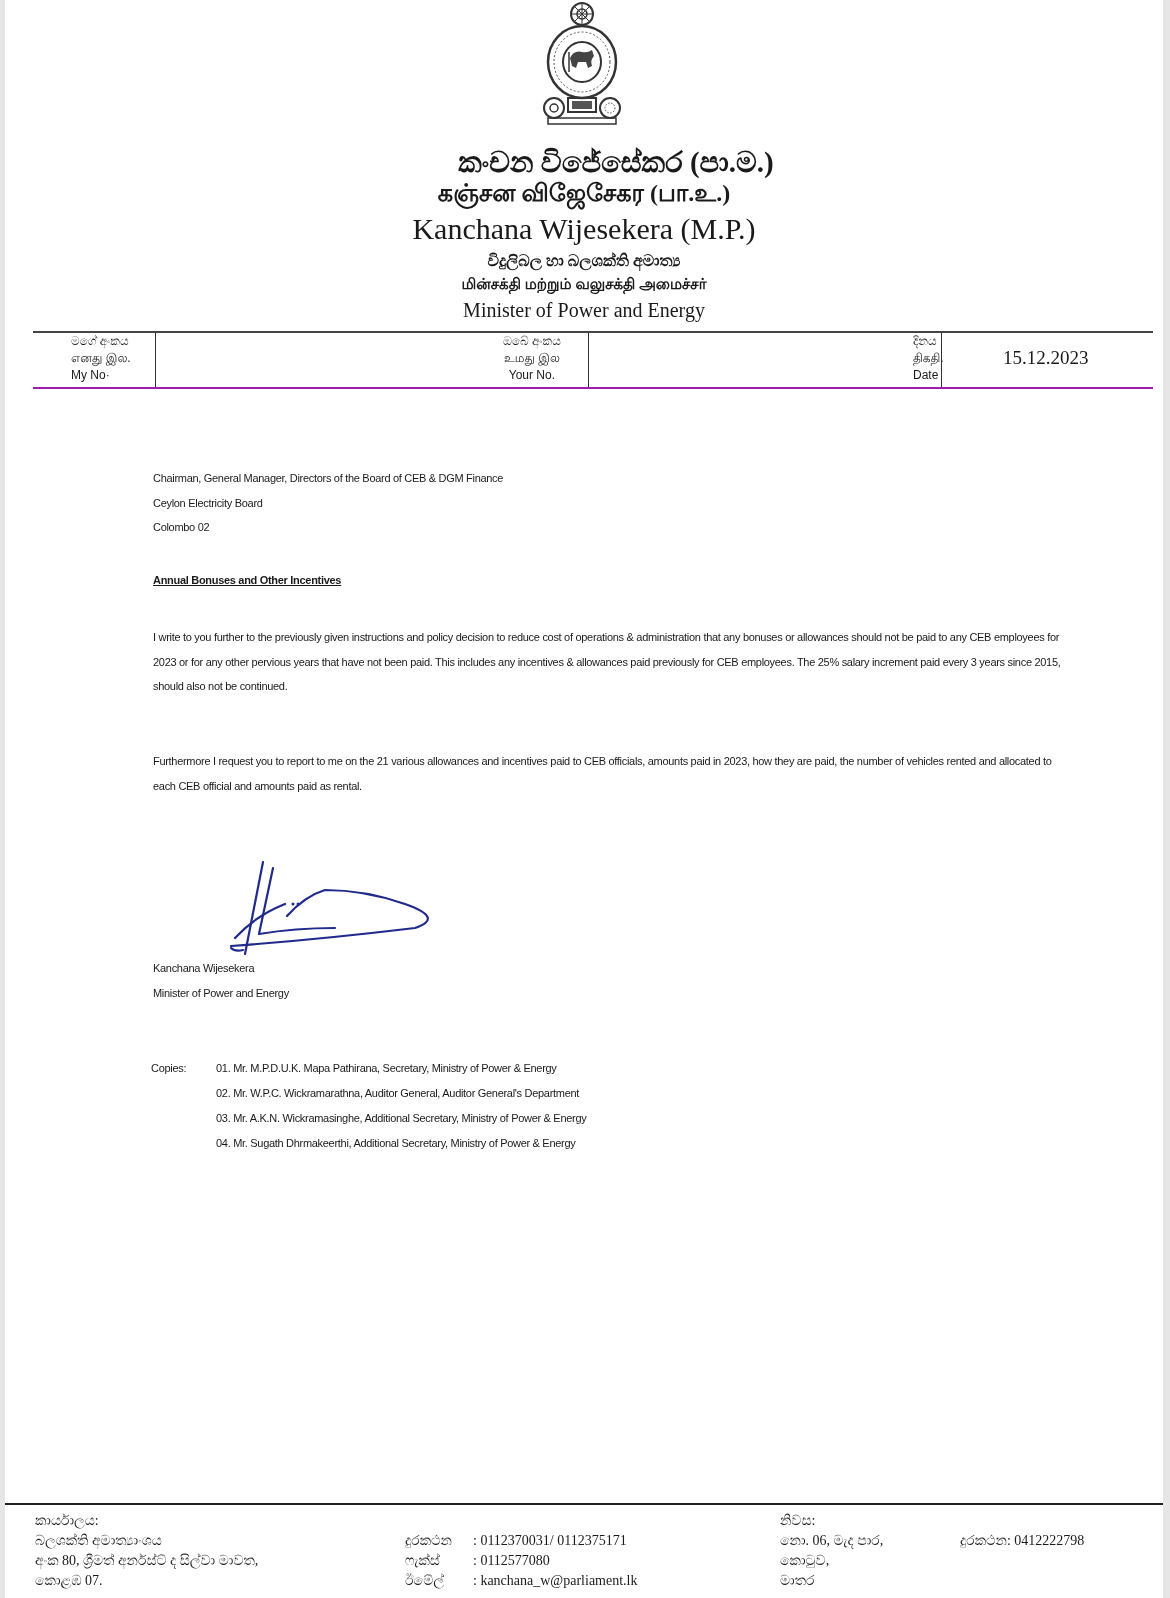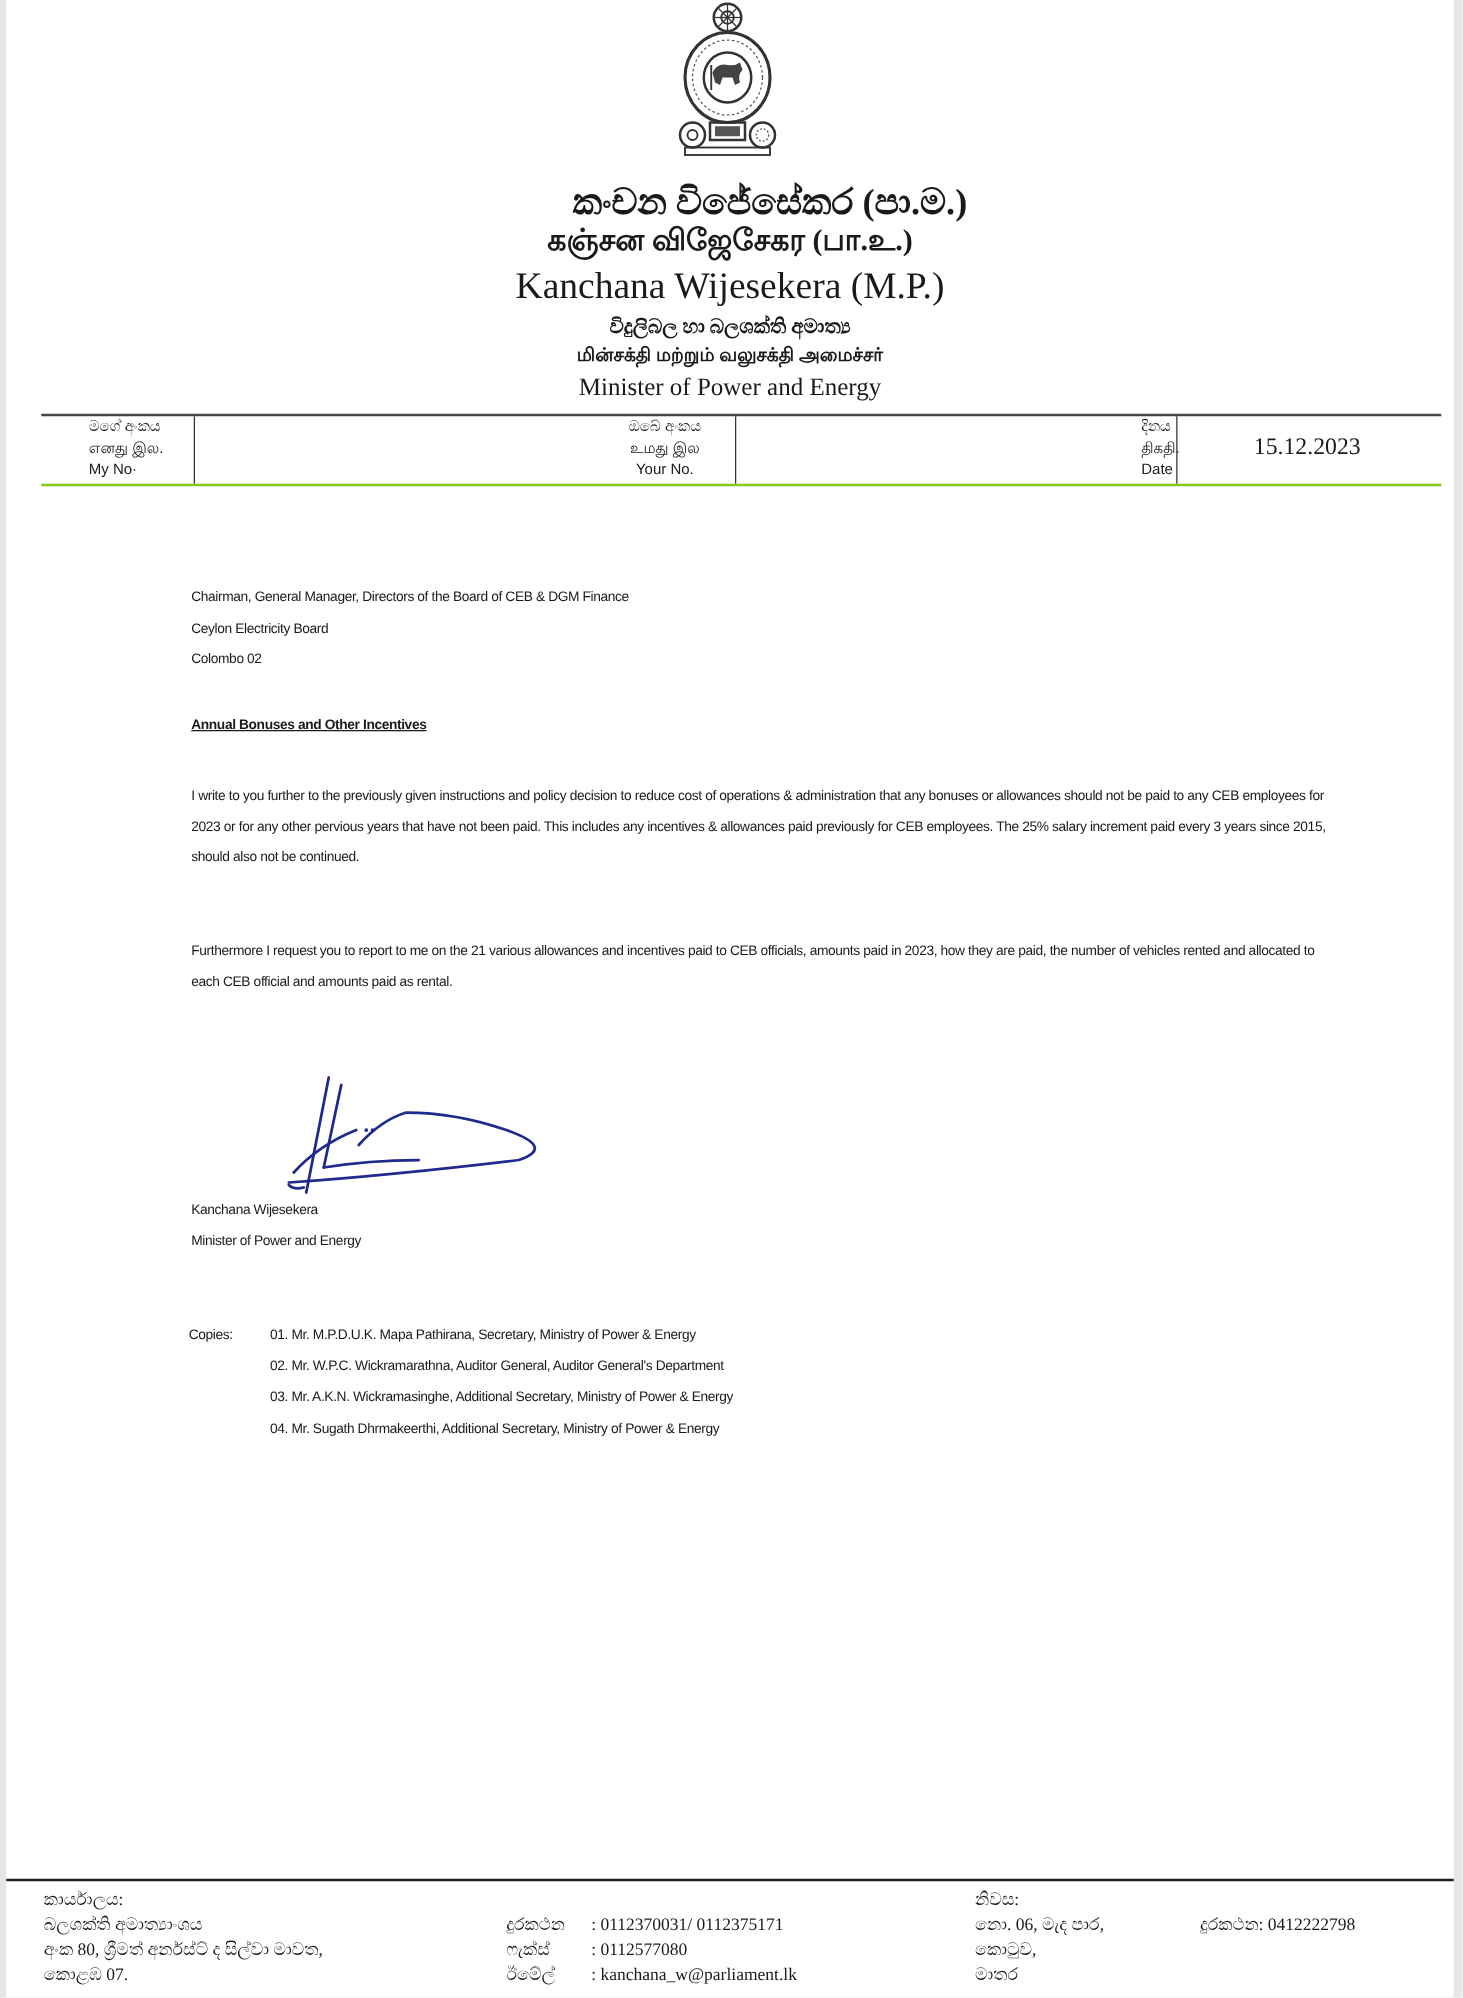--- a/index.html
+++ b/index.html
@@ -20,21 +20,21 @@
   .serif { font-family: "Liberation Serif", "DejaVu Serif", serif; }
   .hdr-line { left: 0; width: 1158px; text-align: center; white-space: nowrap; }
   .h-si { top: 146px; font-size: 29px; font-weight: bold; padding-left: 32px; }
   .h-ta { top: 180px; font-size: 24px; font-weight: bold; }
   .h-en { top: 212px; font-size: 30px; }
   .h-si2 { top: 252px; font-size: 16px; font-weight: bold; }
   .h-ta2 { top: 276px; font-size: 15px; font-weight: bold; }
   .h-en2 { top: 299px; font-size: 20px; }
   .ref-bar {
     left: 28px; top: 331px; width: 1120px; height: 54px;
-    border-top: 2px solid #444; border-bottom: 2px solid #84cc16;
+    border-top: 2px solid #444; border-bottom: 2px solid #a21caf;
   }
   .ref-cell { position: absolute; top: 0; height: 54px; }
   .ref-lbl {
     position: absolute; font-family: "Liberation Sans", sans-serif;
     font-size: 12px; line-height: 17px; text-align: left;
   }
   .vdiv { position: absolute; top: 0; width: 1px; height: 54px; background: #333; }
   .date-val {
     position: absolute; left: 970px; top: 14px;
     font-family: Liberation Serif, serif; font-size: 19px;

